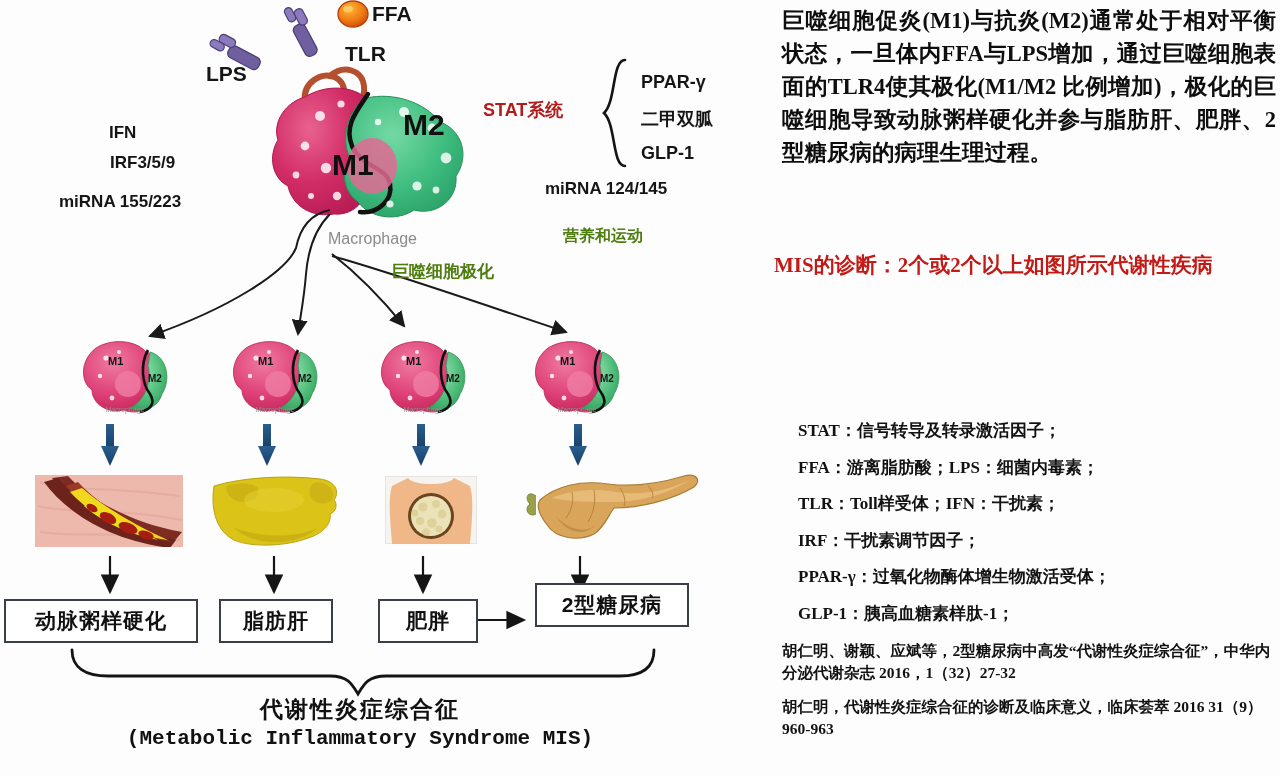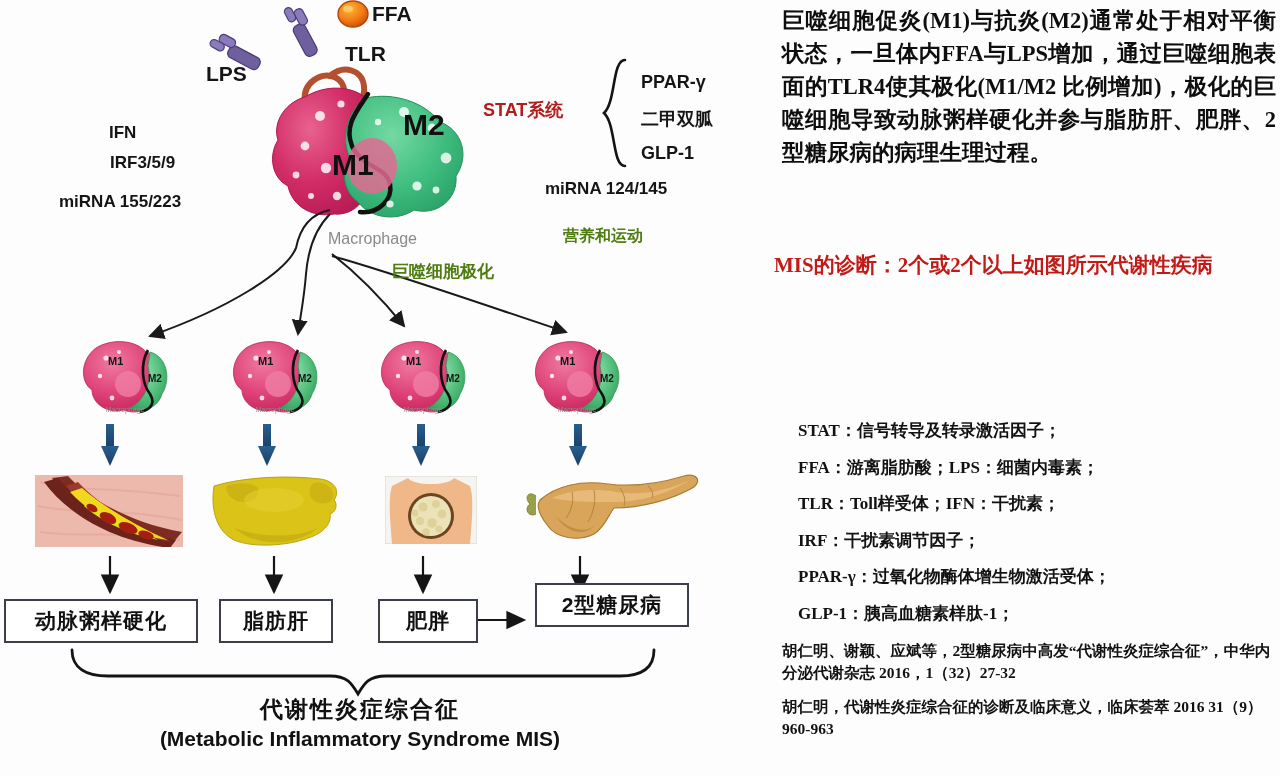--- a/index.html
+++ b/index.html
@@ -104,21 +104,21 @@
   
   .bottom-title-cn {
     left: 0; top: 694px; width: 720px;
     text-align: center; font-size: 23px;
     font-family: "Liberation Serif", serif; font-weight: bold;
     letter-spacing: 2px;
   }
   .bottom-title-en {
     left: 0; top: 727px; width: 720px;
     text-align: center; font-size: 21px;
-    font-family: Liberation Sans, sans-serif; font-weight: bold;
+    font-family: Liberation Mono, monospace; font-weight: bold;
   }
 
   
   #text-panel {
     position: absolute;
     left: 772px; top: 0;
     width: 508px; height: 688px;
   }
   .para-main {
     position: absolute;

